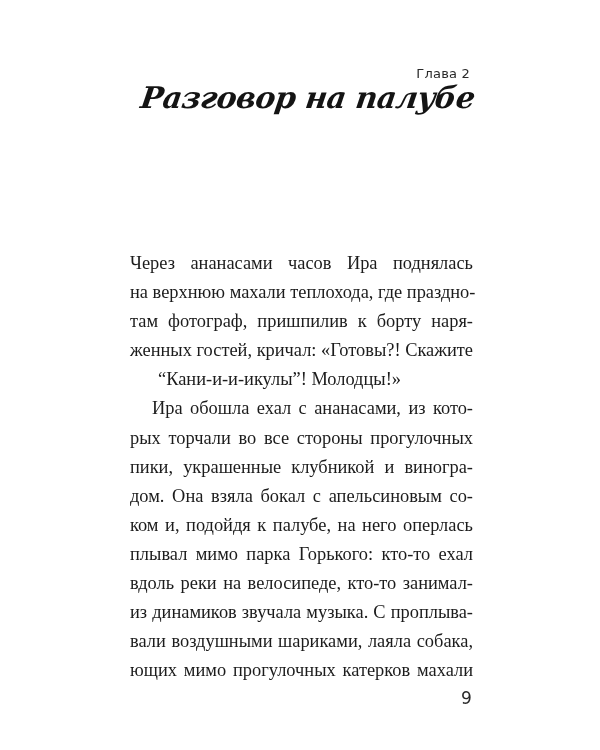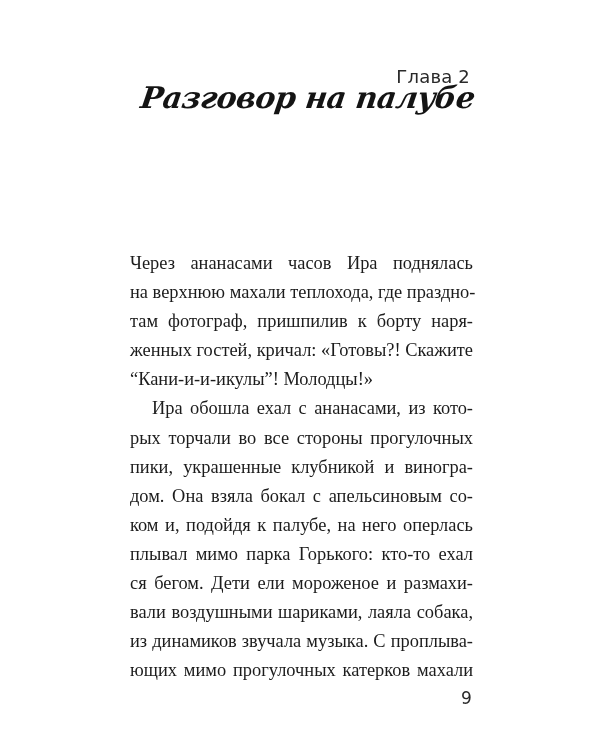--- a/index.html
+++ b/index.html
@@ -18,21 +18,21 @@
       position: absolute;
       left: 0; top: 0;
       width: 600px; height: 750px;
       background: #ffffff;
     }
     .chapter-label {
       position: absolute;
       right: 130px;
       top: 66px;
       font-family: "DejaVu Sans", sans-serif;
-      font-size: 18px;
+      font-size: 13px;
       color: #2a2a2a;
       letter-spacing: 0.2px;
     }
     .chapter-title {
       position: absolute;
       right: 125px;
       top: 80px;
       font-family: "DejaVu Serif", serif;
       font-style: italic;
       font-weight: bold;
@@ -54,20 +54,21 @@
     }
     .line {
       display: block;
       text-align: justify;
       text-align-last: justify;
       white-space: nowrap;
       height: 29.1px;
     }
     .line.last {
       text-align-last: left;
+      margin-left: 28px;
     }
     .line.indent {
       text-indent: 22px;
     }
     .page-number {
       position: absolute;
       left: 461px;
       top: 688px;
       font-family: "DejaVu Sans", sans-serif;
       font-size: 17px;
@@ -90,22 +91,22 @@
       <span class="line">женных гостей, кричал: «Готовы?! Скажите</span>
       <span class="line last">“Кани-и-и-икулы”! Молодцы!»</span>
     </div>
     <div class="paragraph">
       <span class="line indent">Ира обошла ехал с ананасами, из кото-</span>
       <span class="line">рых торчали во все стороны прогулочных</span>
       <span class="line">пики, украшенные клубникой и виногра-</span>
       <span class="line">дом. Она взяла бокал с апельсиновым со-</span>
       <span class="line">ком и, подойдя к палубе, на него оперлась</span>
       <span class="line">плывал мимо парка Горького: кто-то ехал</span>
-      <span class="line">ся бегом. Дети ели мороженое и размахи-</span>
+      <span class="line">вдоль реки на велосипеде, кто-то занимал-</span>
+      <span class="line">из динамиков звучала музыка. С проплыва-</span>
       <span class="line">вали воздушными шариками, лаяла собака,</span>
-      <span class="line">из динамиков звучала музыка. С проплыва-</span>
       <span class="line">ющих мимо прогулочных катерков махали</span>
     </div>
   </div>
 
   <div class="page-number">9</div>
 
 </div>
 
 </body></html>

